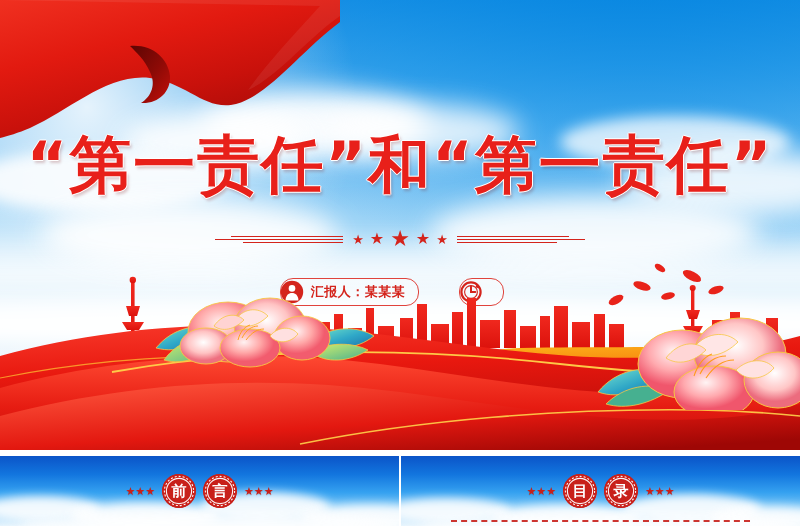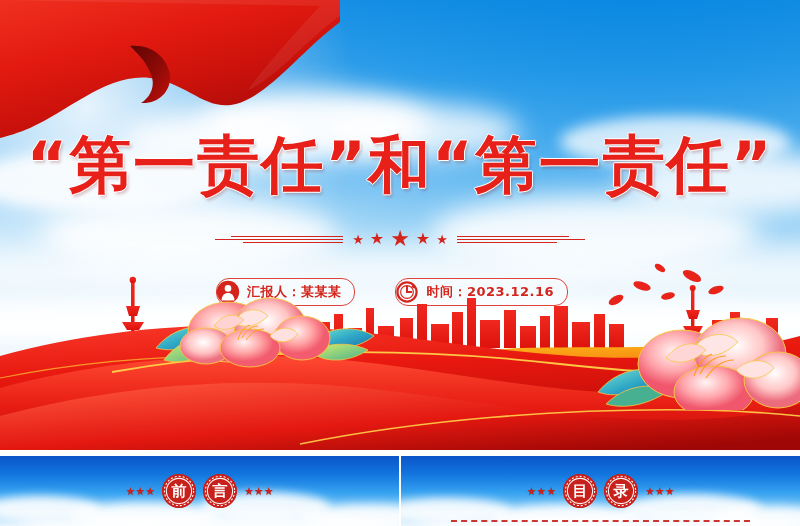--- a/index.html
+++ b/index.html
@@ -208,21 +208,20 @@
 
       <div class="badge">
         <span class="badge-ic">
           <svg width="24" height="24" viewBox="0 0 24 24">
             <circle cx="12" cy="12" r="9.6" fill="none" stroke="#D4241C" stroke-width="2.2"></circle>
             <circle cx="12" cy="12" r="6.4" fill="none" stroke="#D4241C" stroke-width="1.1"></circle>
             <path d="M12 6.6 L12 12 L16.3 12" fill="none" stroke="#D4241C" stroke-width="2" stroke-linecap="round"></path>
             <path d="M17.6 4.2 a9.8 9.8 0 0 1 3.2 4.6 l-4.4 -1.6 Z" fill="#D4241C"></path>
           </svg>
         </span>
-        <span class="badge-text">时间：2023.12.16</span>
       </div>
     </div>
 
     <div class="scenery">
 
       <svg width="800" height="190" viewBox="0 0 800 190" style="position:absolute;left:0;bottom:0;">
         <defs>
           <linearGradient id="silG" x1="0" y1="0" x2="0" y2="1">
             <stop offset="0%" stop-color="#F0281E"></stop>
             <stop offset="100%" stop-color="#DC120C"></stop>

